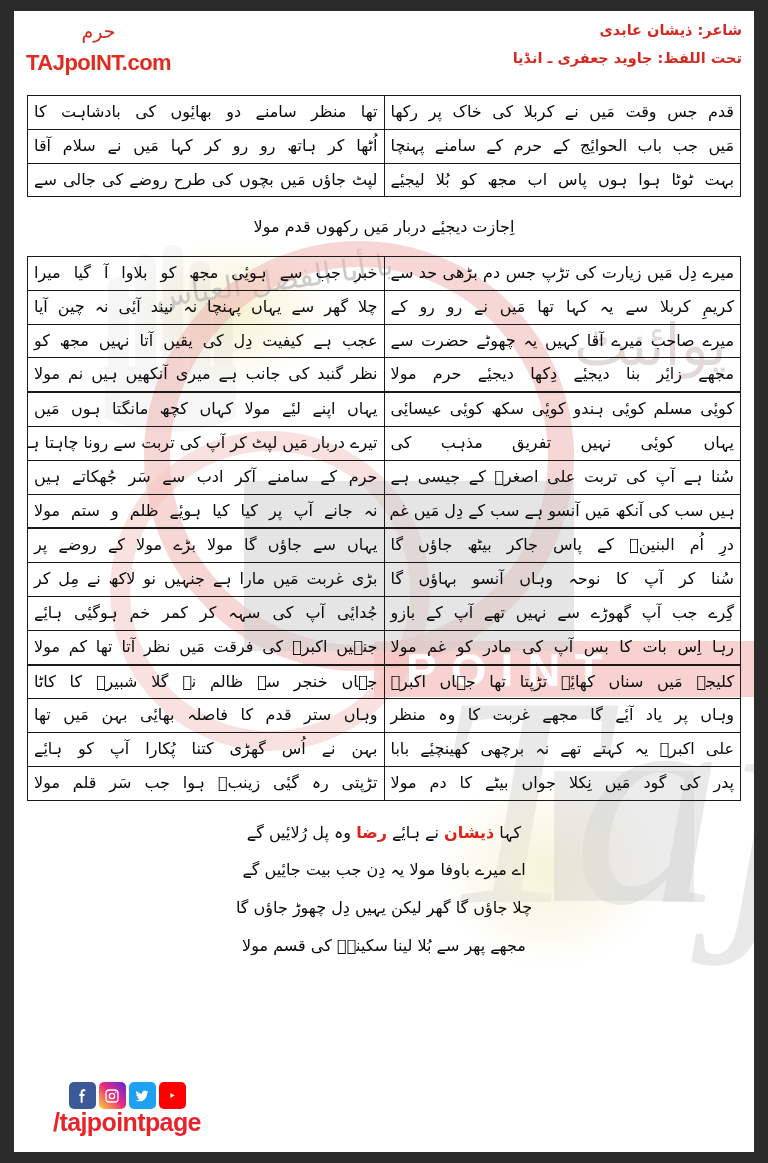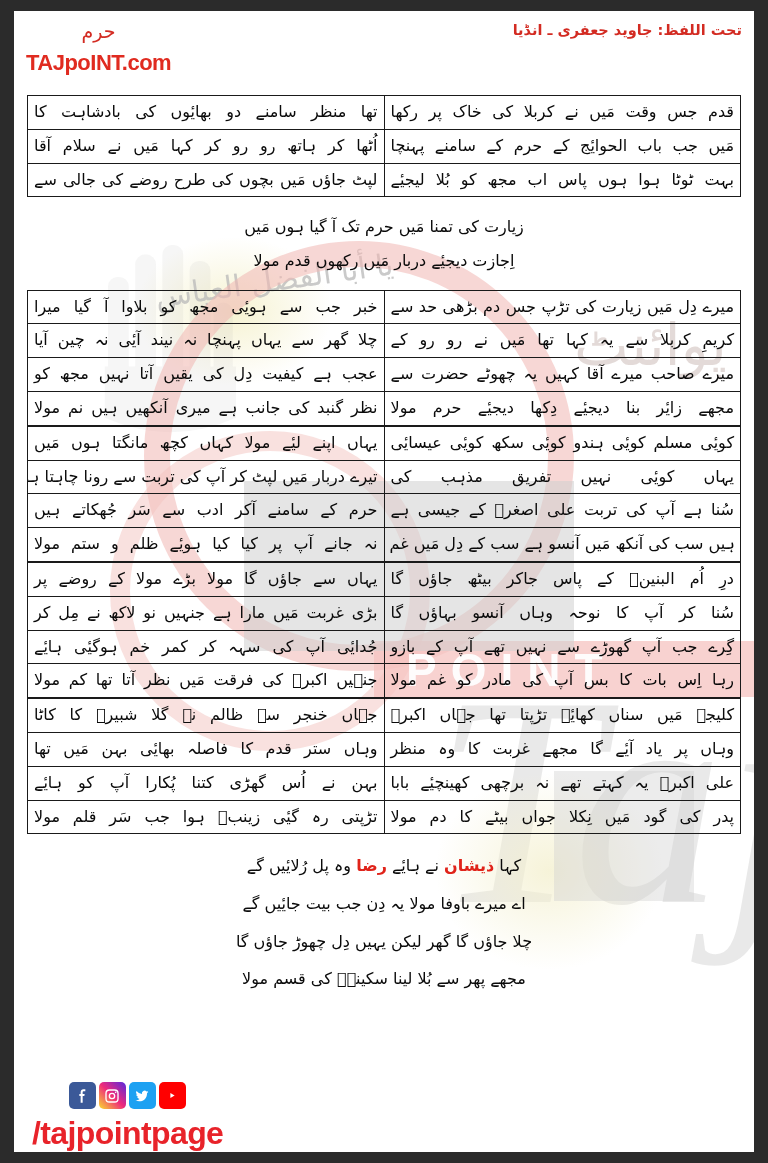--- a/index.html
+++ b/index.html
@@ -252,24 +252,24 @@
     justify-content: center;
   }
   .sicon svg { display: block; }
   .ic-fb { background: #3b5998; }
   .ic-ig { background: linear-gradient(45deg,#f9ce34 4%,#ee2a7b 50%,#6228d7 96%); }
   .ic-tw { background: #1da1f2; }
   .ic-yt { background: #ff0000; }
   .handle {
     font-family: "Liberation Sans", sans-serif;
     font-weight: bold;
-    font-size: 32px;
+    font-size: 25px;
     color: #e8232a;
     letter-spacing: -0.6px;
-    margin-top: 8px;
+    margin-top: 1px;
     line-height: 1;
   }
 </style>
 </head>
 <body>
 
 <div class="page">
 
   <div class="wm-layer">
     <div class="wm-yellow2"></div>
@@ -297,20 +297,21 @@
 
   <div class="content">
 
     <div class="header">
       <div class="hdr-row">
         <div class="hdr-center">
           <div class="hdr-title">حرم</div>
           <div class="hdr-site">TAJpoINT.com</div>
         </div>
         <div class="hdr-right">
+          <div>شاعر: ذیشان عابدی</div>
           <div>تحت اللفظ: جاوید جعفری ـ انڈیا</div>
         </div>
       </div>
     </div>
 
     <div class="lyrics-wrap">
 
       <table class="stanza bordered">
         <tbody>
           <tr>
@@ -322,21 +323,20 @@
               <td class="col-b">اُٹھا  کر  ہاتھ  رو  رو  کر  کہا  مَیں  نے  سلام  آقا</td>
             </tr>
           <tr>
               <td class="col-a">بہت  ٹوٹا  ہوا  ہوں  پاس  اب  مجھ  کو  بُلا  لیجیٔے</td>
               <td class="col-b">لپٹ  جاؤں  مَیں  بچوں  کی  طرح  روضے  کی  جالی  سے</td>
             </tr>
         </tbody>
       </table>
 
       <div class="chorus">
-        <div class="line">زیارت  کی  تمنا  مَیں  حرم  تک  آ گیا  ہوں  مَیں</div>
         <div class="line">اِجازت  دیجیٔے  دربار  مَیں  رکھوں  قدم  مولا</div>
       </div>
 
       <table class="stanza bordered">
         <tbody>
           <tr>
               <td class="col-a">میرے  دِل  مَیں  زیارت  کی  تڑپ  جس  دم  بڑھی  حد  سے</td>
               <td class="col-b">خبر  جب  سے  ہویٔی  مجھ  کو  بلاوا  آ گیا  میرا</td>
             </tr>
           <tr>

